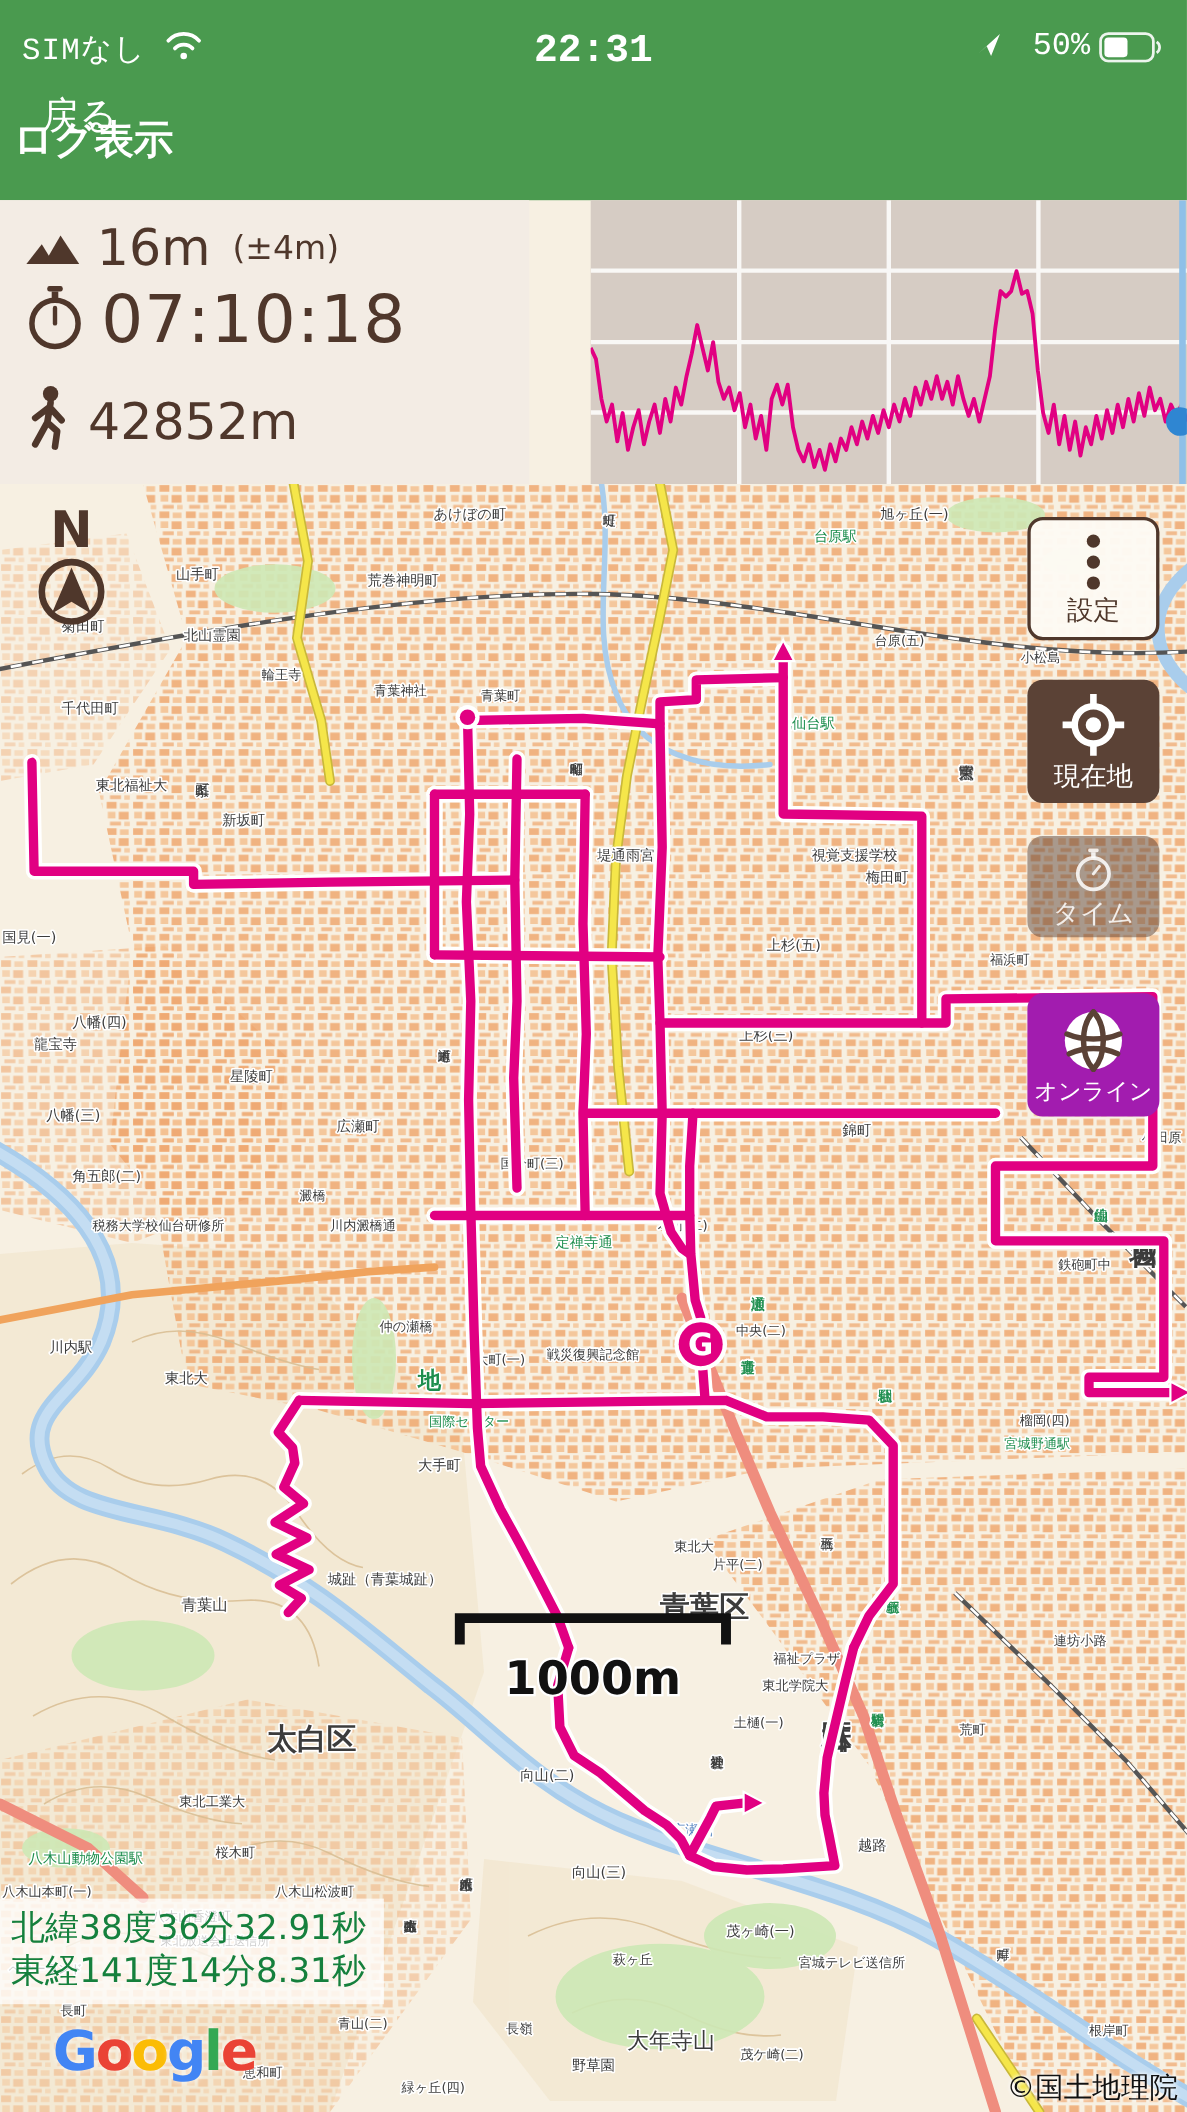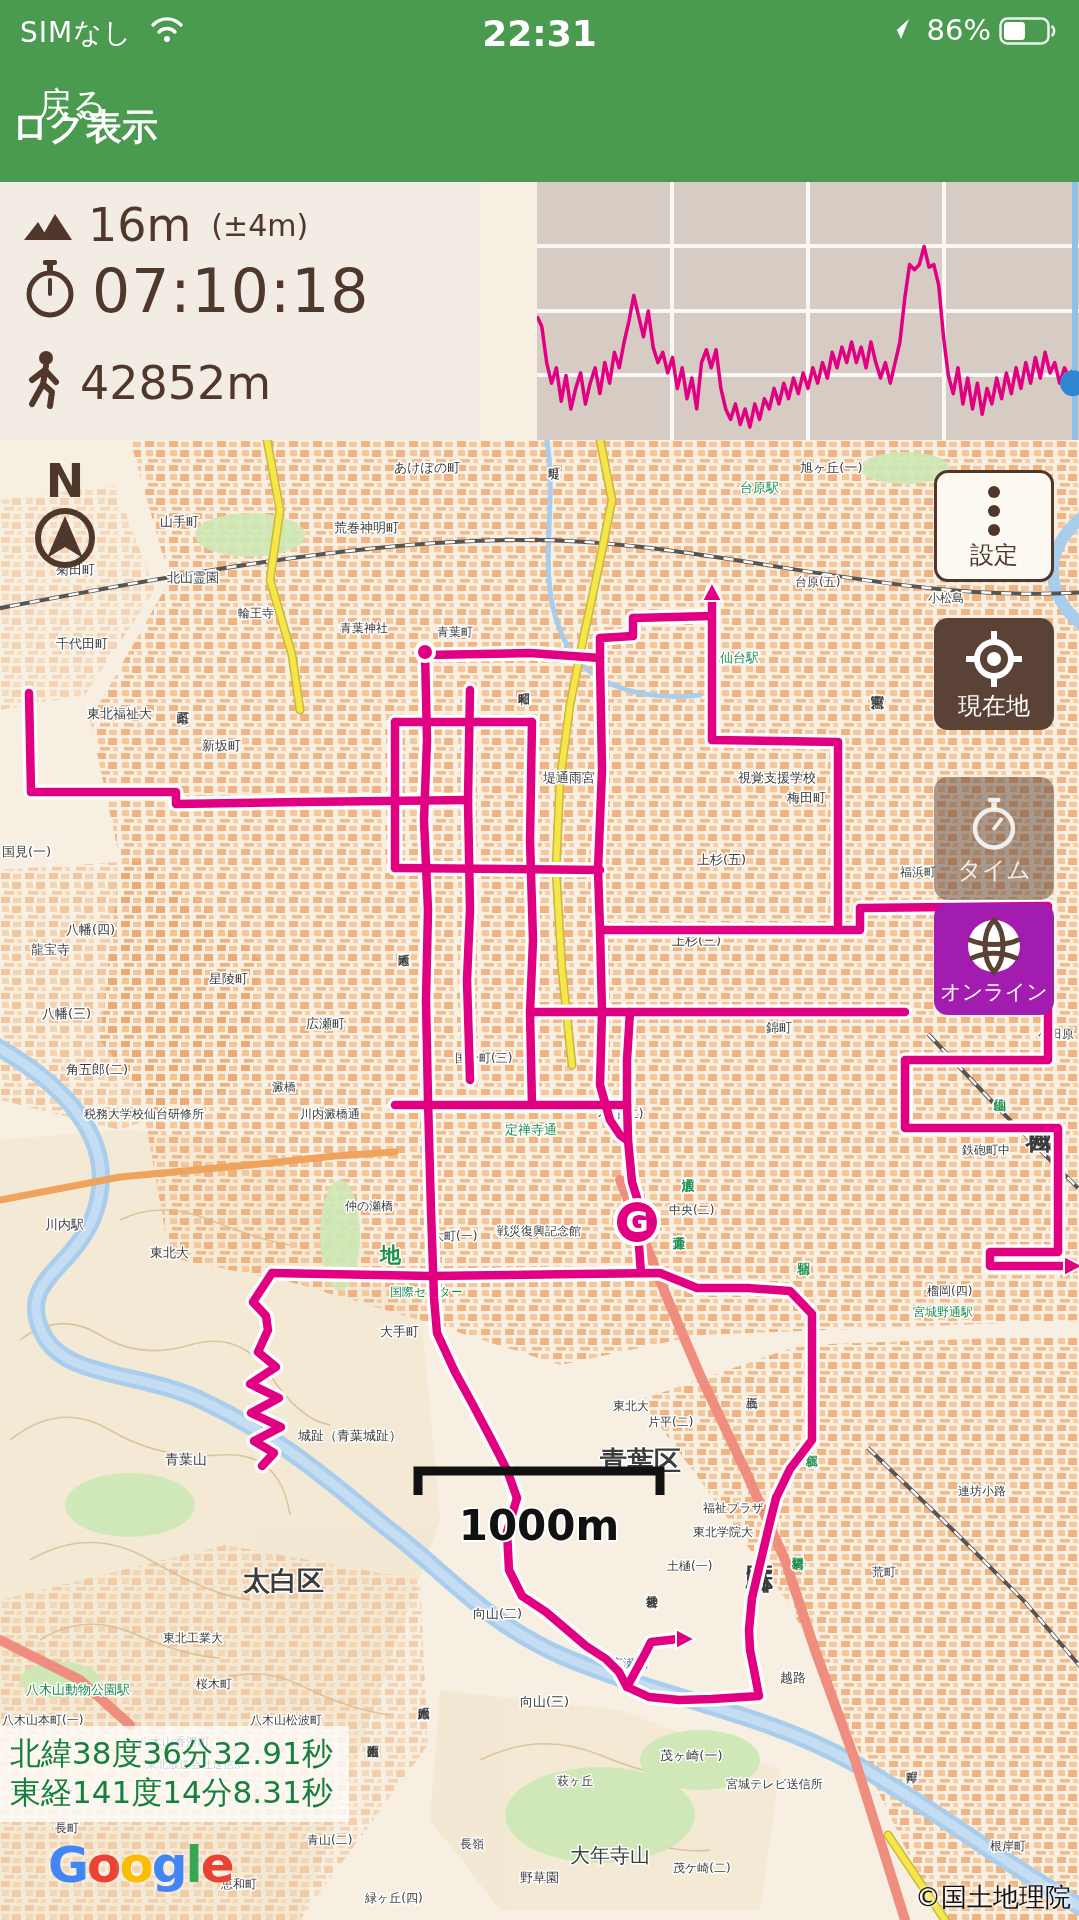--- a/index.html
+++ b/index.html
@@ -1,21 +1,21 @@
 <!DOCTYPE html>
 <html><head>
 <meta charset="utf-8">
 <style>
   html,body{margin:0;padding:0;background:#222;}
   *{box-sizing:border-box;}
   #phone{position:relative;width:1079px;height:1920px;overflow:hidden;background:#f7f0e2;
          font-family:"DejaVu Sans","Liberation Sans",sans-serif;}
   
   #topbar{position:absolute;left:0;top:0;width:1079px;height:182px;background:#4a9a4f;color:#fff;}
-  #statusrow{position:absolute;left:0;top:4px;width:100%;height:52px;}
+  #statusrow{position:absolute;left:0;top:16px;width:100%;height:52px;font-family:Liberation Mono, monospace;}
   .st-left{position:absolute;left:20px;top:10px;font-size:28px;letter-spacing:1px;}
   .st-wifi{position:absolute;left:150px;top:12px;}
   .st-time{position:absolute;left:0;right:0;top:9px;text-align:center;font-size:36px;font-weight:700;}
   .st-loc{position:absolute;right:168px;top:13px;}
   .st-batt-pct{position:absolute;right:88px;top:9px;font-size:29px;}
   .st-batt{position:absolute;right:22px;top:13px;}
   #navrow{position:absolute;left:0;top:70px;width:100%;height:70px;}
   #back-btn{position:absolute;left:38px;top:12px;font-size:34px;color:#fff;cursor:pointer;}
   #page-title{position:absolute;left:12px;right:0;top:10px;font-size:36px;font-weight:700;color:#fff;margin-top:23px;}
   
@@ -38,21 +38,21 @@
   #labels-g text{paint-order:stroke;stroke:#ffffff;stroke-width:3px;stroke-linejoin:round;}
   
   #compass{position:absolute;left:28px;top:18px;width:74px;color:#4f372b;text-align:center;}
   #compass .n{font-size:46px;font-weight:700;line-height:1;}
   
   .map-btn{position:absolute;left:934px;width:120px;border-radius:14px;display:flex;flex-direction:column;
            align-items:center;justify-content:center;gap:6px;padding:10px 4px;cursor:pointer;}
   .map-btn .lbl{font-size:24px;line-height:1;}
   #btn-settings{top:30px;height:112px;background:rgba(253,250,244,.97);border:3px solid #4f372b;color:#4f372b;}
   #btn-location{top:178px;height:112px;background:#5b4236;color:#fff;}
-  #btn-time{top:320px;height:123px;background:rgba(91,66,54,.5);color:rgba(255,255,255,.85);margin-top:17px;}
+  #btn-time{top:320px;height:92px;background:rgba(91,66,54,.5);color:rgba(255,255,255,.85);}
   #btn-online{top:463px;height:112px;background:#a21caf;color:#fff;}
   #btn-online .lbl{font-size:21px;}
   
   #coords{position:absolute;left:0px;top:1286px;background:rgba(255,255,255,.74);color:#15803d;
           padding:8px 16px 10px 10px;font-size:31px;line-height:1.25;}
   
   #google{position:absolute;left:48px;top:1396px;font-size:50px;font-weight:700;letter-spacing:-2px;
           text-shadow:0 0 6px rgba(255,255,255,.9);}
   #gsi{position:absolute;right:8px;top:1440px;font-size:26px;color:#111;
        text-shadow:0 0 4px #fff,0 0 4px #fff;}
@@ -71,21 +71,21 @@
           <path d="M9,16 a11,11 0 0 1 16,0" stroke="#fff" stroke-width="3.4" fill="none" stroke-linecap="round"></path>
           <path d="M3,9 a19,19 0 0 1 28,0" stroke="#fff" stroke-width="3.4" fill="none" stroke-linecap="round"></path>
         </svg>
       </span>
       <span class="st-time">22:31</span>
       <span class="st-loc">
         <svg width="24" height="24" viewBox="0 0 24 24">
             <polygon points="2,20 22,2 14,22 10,13" fill="#fff"></polygon>
           </svg>
       </span>
-      <span class="st-batt-pct">86%</span>
+      <span class="st-batt-pct">50%</span>
       <span class="st-batt">
         <svg width="58" height="28" viewBox="0 0 58 28">
           <rect x="1.5" y="1.5" width="48" height="25" rx="7" fill="none" stroke="#fff" stroke-width="2.5" opacity=".9"></rect>
           <rect x="5" y="5" width="21" height="18" rx="3.5" fill="#fff"></rect>
           <path d="M52.5,9 a6,6 0 0 1 0,10" fill="none" stroke="#fff" stroke-width="2.5" opacity=".9"></path>
         </svg>
       </span>
     </div>
     <div id="navrow">
       <span id="back-btn">戻る</span>

